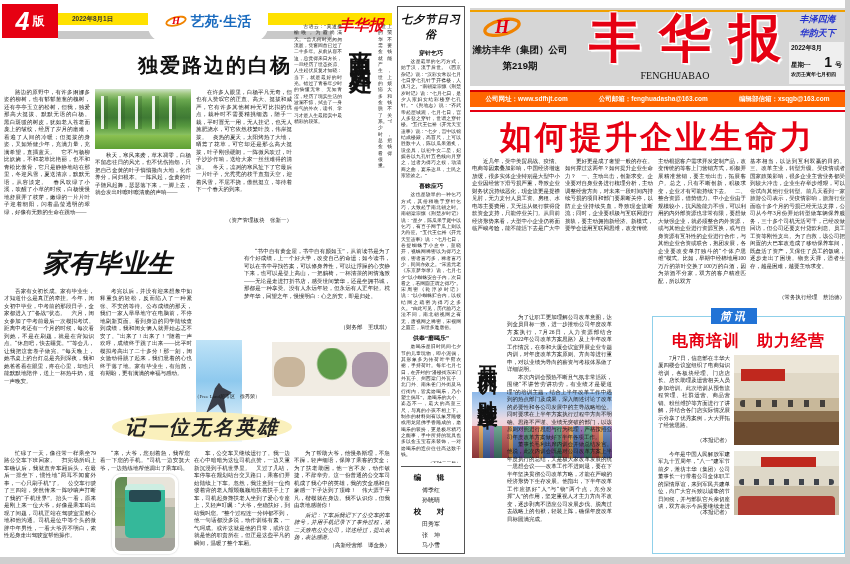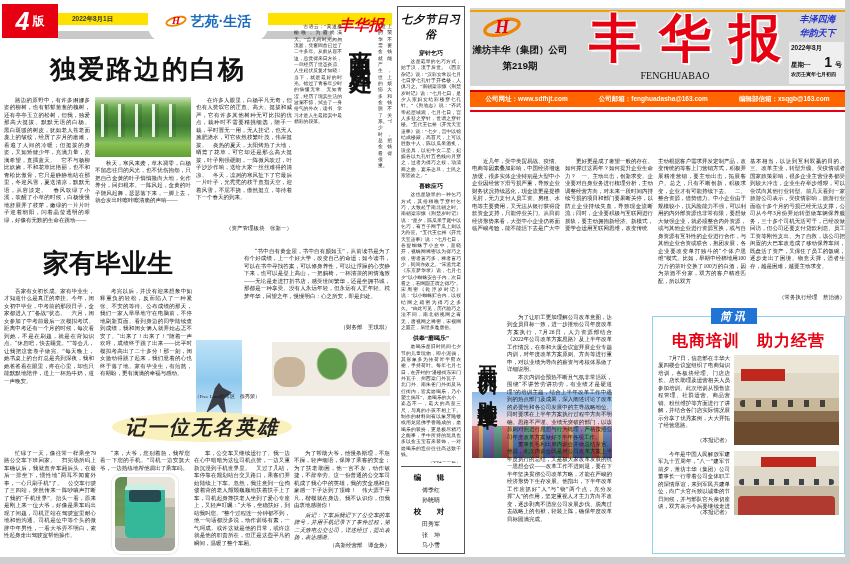--- a/index.html
+++ b/index.html
@@ -25,23 +25,23 @@
   .hdr-date{margin-left:14px;font-size:6.5px;font-weight:bold;color:#333;
             font-family:"Liberation Sans",sans-serif;}
   .hdr-gray{left:58px;top:31px;width:274px;height:8px;background:#c9c9c9;}
   .hdr-tab{left:148px;top:2px;width:120px;height:40px;background:#fff;border-radius:0 0 16px 16px;
            display:flex;align-items:center;justify-content:center;gap:4px;z-index:2;}
   .hdr-section{color:#1a6bbf;font-weight:bold;font-size:14px;font-family:"Liberation Sans",sans-serif;}
   .hdr-paper{left:330px;top:16px;width:62px;height:24px;color:#e60012;font-weight:bold;
              font-style:italic;font-size:15px;text-align:center;z-index:2;
              font-family:"Liberation Serif",serif;}
   
-  .hl-poplar{font-size:26px;font-weight:bold;letter-spacing:2px;color:#111;text-align:center;
+  .hl-poplar{font-size:20px;font-weight:bold;letter-spacing:2px;color:#111;text-align:right;
              font-family:"Liberation Sans",sans-serif;}
-  .hl-script{font-size:26px;font-weight:bold;color:#111;text-align:center;
+  .hl-script{font-size:26px;font-weight:bold;font-style:italic;color:#111;text-align:center;
              font-family:"Liberation Serif",serif;}
   .hl-hero{width:180px;height:30px;background:#faf0bc;border-radius:50%;
            display:flex;align-items:center;justify-content:center;
            font-size:20px;font-weight:bold;font-style:italic;color:#222;letter-spacing:2px;
            font-family:"Liberation Serif",serif;}
   .vtitle{writing-mode:vertical-rl;text-orientation:upright;font-weight:bold;color:#111;
           font-family:"Liberation Serif",serif;}
   
   .qixi{left:397px;top:6px;width:68px;height:548px;border:1px solid #555;background:#fff;
         box-sizing:border-box;padding:5px 3px 3px;display:flex;flex-direction:column;}
@@ -276,20 +276,21 @@
     <div class="mast-lunar">农历壬寅年七月初四</div>
   </div>
 
   <div class="abs contact">
     <span><span>公司网址：</span><span>www.sdfhjt.com</span></span>
     <span><span>公司邮箱：</span><span able="false">fenghuadasha@163.com</span></span>
     <span><span>编辑部信箱：</span><span>xsqgb@163.com</span></span>
   </div>
   <div class="abs redline"></div>
 
+  <div class="abs main-title">如何提升企业生命力</div>
 
   <div class="abs bt indent" style="left:472px;top:158px;width:88px;height:74px;">近几年，受中美贸易战、疫情、电商等因素叠加影响，中国经济增速放缓，很多实体企业特别是大型中小企业因经营下滑亏损严重，导致企业财务状况持续恶化，现金流更是捉襟见肘，无力支付人员工资、房租、水电等主要费用，又无法从银行获得贷款资金支持，只能停业关门。从目前经济形势来看，大型中小企业仍将面临严峻考验，能不能活下去是广大中小企业不得不面对的问题，如何活得</div>
   <div class="abs bt indent" style="left:565px;top:158px;width:88px;height:74px;">更好更是成了奢望一般的存在。如何撑过这两年？如何提升企业生命力？　一、主动出击，创新求变。企业要对自身业务进行梳理分析，主动调整经营方向，对未来一段时间内持续亏损的项目和部门要果断关停，以防止企业持续失血，导致现金流断流；同时，企业要积极与互联网进行接轨，要主动拥抱新经济、新模式，要学会运用互联网思维，改变传统</div>
   <div class="abs photo ph-harbor" style="left:472px;top:236px;width:140px;height:66px;">
     <div class="sky"></div>
     <div class="cranes"></div>
     <div class="shade"></div>
   </div>
   <div class="abs bt" style="left:658px;top:158px;width:88px;height:150px;">主动根据客户需求开发定制产品，改变传统的等客上门营销方式，积极开展精准营销，要主动出击，拓展客户。总之，只有不断创新，积极求变，企业才有可能持续下去。　二、整合资源，借势借力。中小企业由于规模较小，抗风险能力不强，可以利用的内外部资源也非常有限，要想做大做强企业，就必须整合内外资源，或与其他企业进行资源互换，或与自身资源有互补性的企业进行合作，与其他企业合资或联合，抱团发展，各企业要改变单打独斗的“个体户思维”模式。比如，早期中经棉地用100万斤的茶叶交换了100万的白酒，因为茶酒不分家，双方的客户精准匹配，所以双方</div>
   <div class="abs" style="left:750px;top:158px;width:95px;">

